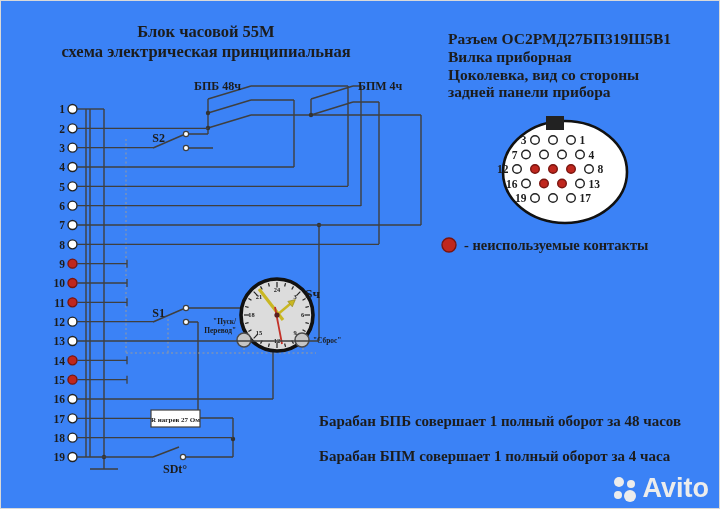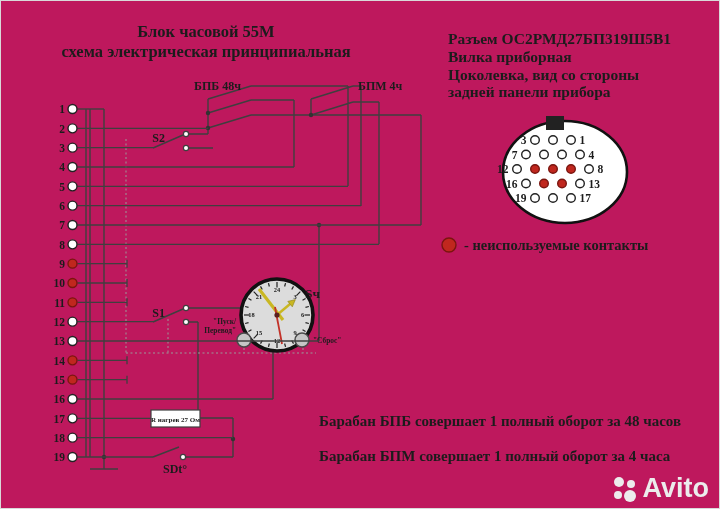--- a/index.html
+++ b/index.html
@@ -1,16 +1,16 @@
 <!DOCTYPE html>
 <html><head>
 <meta charset="utf-8">
 <style>
   html,body{margin:0;padding:0;background:#fff;}
-  .page{position:relative;width:720px;height:509px;background:#be185d;border:1px solid #d9d9d9;box-sizing:border-box;overflow:hidden;text-align:center;}
+  .page{position:relative;width:720px;height:509px;background:#3b82f6;border:1px solid #d9d9d9;box-sizing:border-box;overflow:hidden;text-align:center;}
   svg{position:absolute;left:0;top:0;}
   svg text{font-family:"Liberation Serif","DejaVu Serif",serif;font-weight:bold;fill:#1c1c1c;}
   .watermark{position:absolute;right:10px;bottom:4px;display:flex;align-items:center;
     font-family:"Liberation Sans","DejaVu Sans",sans-serif;font-weight:bold;font-size:27px;color:#ececec;}
   .watermark svg{position:static;margin-right:3px;}
 </style>
 </head>
 <body>
 
 <div class="page">

